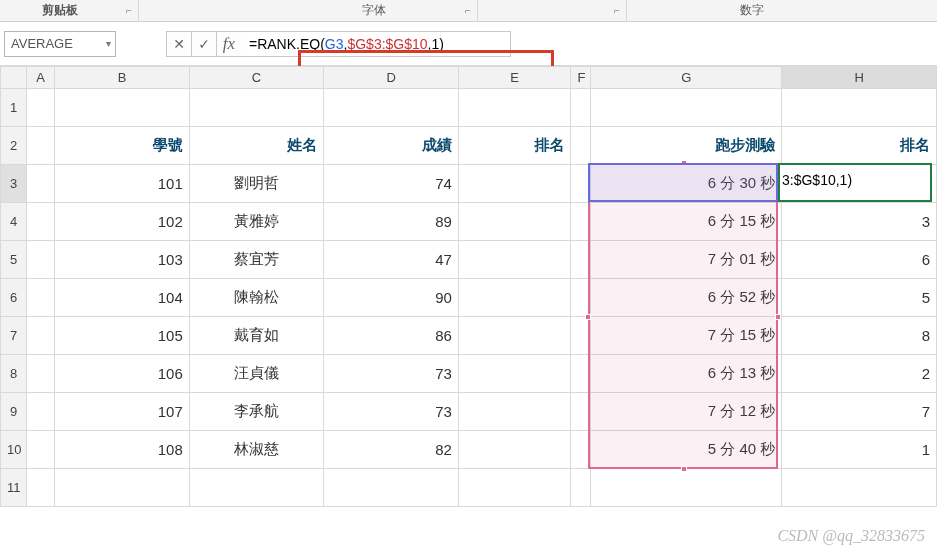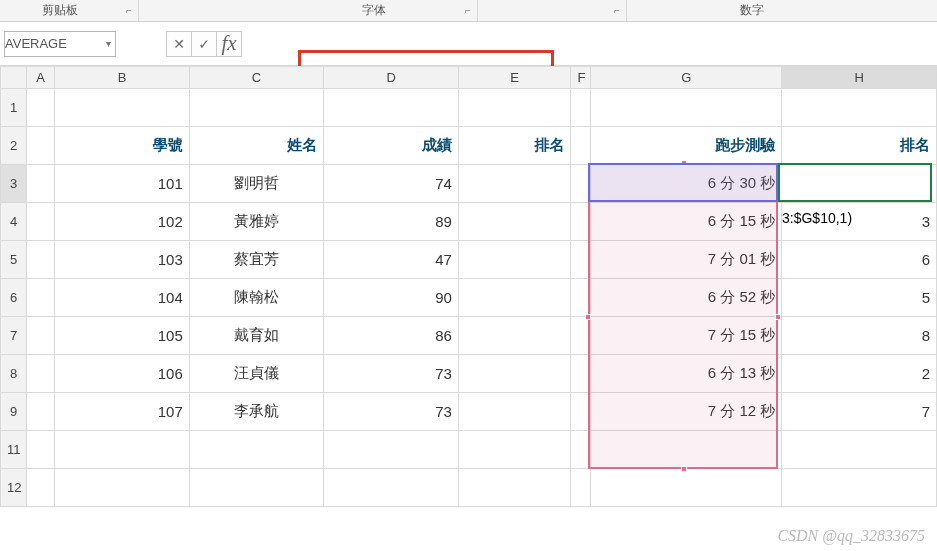--- a/index.html
+++ b/index.html
@@ -19,21 +19,21 @@
       background: #f4f4f4;
       display: flex;
       border-bottom: 1px solid #d0d0d0;
       font-size: 12px;
       color: #555;
     }
     .ribbon-sep {
       width: 1px;
       background: #d8d8d8;
     }
-    .group-clip { width: 120px; display:flex; align-items:center; justify-content:center; padding: 8px 10px; }
+    .group-clip { width: 120px; display:flex; align-items:center; justify-content:center; padding: 8px 10px; font-weight: bold; }
     .group-launch { width: 18px; display:flex; align-items:center; justify-content:center; color:#888; font-size:10px;}
     .group-font-spacer { width: 150px; }
     .group-font { width: 170px; display:flex; align-items:center; justify-content:center; }
     .group-align-spacer { width: 130px; }
     .group-align { width: 160px; display:flex; align-items:center; justify-content:center; }
     .group-num-spacer { width: 80px; }
     .group-num { width: 90px; display:flex; align-items:center; justify-content:center; }
 
     
     .formula-row {
@@ -44,21 +44,21 @@
       border-bottom: 1px solid #d9d9d9;
       padding: 6px 4px;
     }
     .name-box {
       width: 112px;
       height: 26px;
       border: 1px solid #b5b5b5;
       background: #fff;
       display: flex;
       align-items: center;
-      padding: 0 0;
+      padding: 0 6px;
       font-size: 13px;
       color: #555;
       position: relative;
     }
     .name-box .dd {
       position: absolute;
       right: 4px;
       font-size: 10px;
       color: #777;
     }
@@ -74,21 +74,21 @@
       border: 1px solid #c8c8c8;
       background: #fdfdfd;
       display: flex;
       align-items: center;
       justify-content: center;
       font-size: 14px;
       color: #666;
       margin-right: -1px;
       cursor: pointer;
     }
-    .fb-btn.fx { font-style: italic; font-family: "Times New Roman", serif; font-size: 21px; text-align: center;}
+    .fb-btn.fx { font-style: italic; font-family: "Times New Roman", serif; font-size: 17px; text-align: center;}
     .formula-input {
       height: 26px;
       flex: 1;
       border: 1px solid #c8c8c8;
       border-left: none;
       background: #fff;
       display: flex;
       align-items: center;
       padding: 0 8px;
       font-size: 14px;
@@ -172,21 +172,20 @@
       position: absolute;
       border: 2px solid #1f7f3f;
       pointer-events: none;
       background: #fff;
     }
     .active-cell-text {
       position: absolute;
       font-size: 14px;
       color: #000;
       pointer-events: none;
-      margin-top: 38px;
     }
     .handle {
       position:absolute;
       width:6px; height:6px;
       background:#e06a8c;
       border:1px solid #fff;
     }
     .watermark {
       position: absolute;
       right: 12px;
@@ -219,20 +218,25 @@
 <div class="formula-row" style="position:relative;">
   <div class="name-box">
     <span>AVERAGE</span>
     <span class="dd">▾</span>
   </div>
   <div class="fb-gap"></div>
   <div class="fb-btns">
     <div class="fb-btn">✕</div>
     <div class="fb-btn">✓</div>
     <div class="fb-btn fx">fx</div>
+  </div>
+  <div class="formula-input">
+    <span class="formula-text">
+      <span class="blk">=RANK.EQ(</span><span class="blu">G3</span><span class="blk">,</span><span class="red">$G$3:$G$10</span><span class="blk">,</span><span class="blk">1</span><span class="blk">)</span>
+    </span>
   </div>
   <div class="formula-highlight fh1"></div>
 </div>
 
 <div class="sheet-wrap">
   <table class="sheet">
     <colgroup>
       <col class="col-corner">
         <col class="col-A">
         <col class="col-B">
@@ -350,32 +354,32 @@
           <td></td>
           <td class="num">107</td>
           <td class="cn">李承航</td>
           <td class="num">73</td>
           <td></td>
           <td></td>
           <td class="ctr">7 分 12 秒</td>
           <td class="num">7</td>
         </tr>
         <tr>
+          <td class="rowhead">10</td>
+          <td></td>
+          <td class="num">108</td>
+          <td class="cn">林淑慈</td>
+          <td class="num">82</td>
+          <td></td>
+          <td></td>
+          <td class="ctr">5 分 40 秒</td>
+          <td class="num">1</td>
+        </tr>
+        <tr>
           <td class="rowhead">11</td>
-          <td></td>
-          <td></td>
-          <td></td>
-          <td></td>
-          <td></td>
-          <td></td>
-          <td></td>
-          <td></td>
-        </tr>
-        <tr>
-          <td class="rowhead">12</td>
           <td></td>
           <td></td>
           <td></td>
           <td></td>
           <td></td>
           <td></td>
           <td></td>
           <td></td>
         </tr>
       </tbody>

